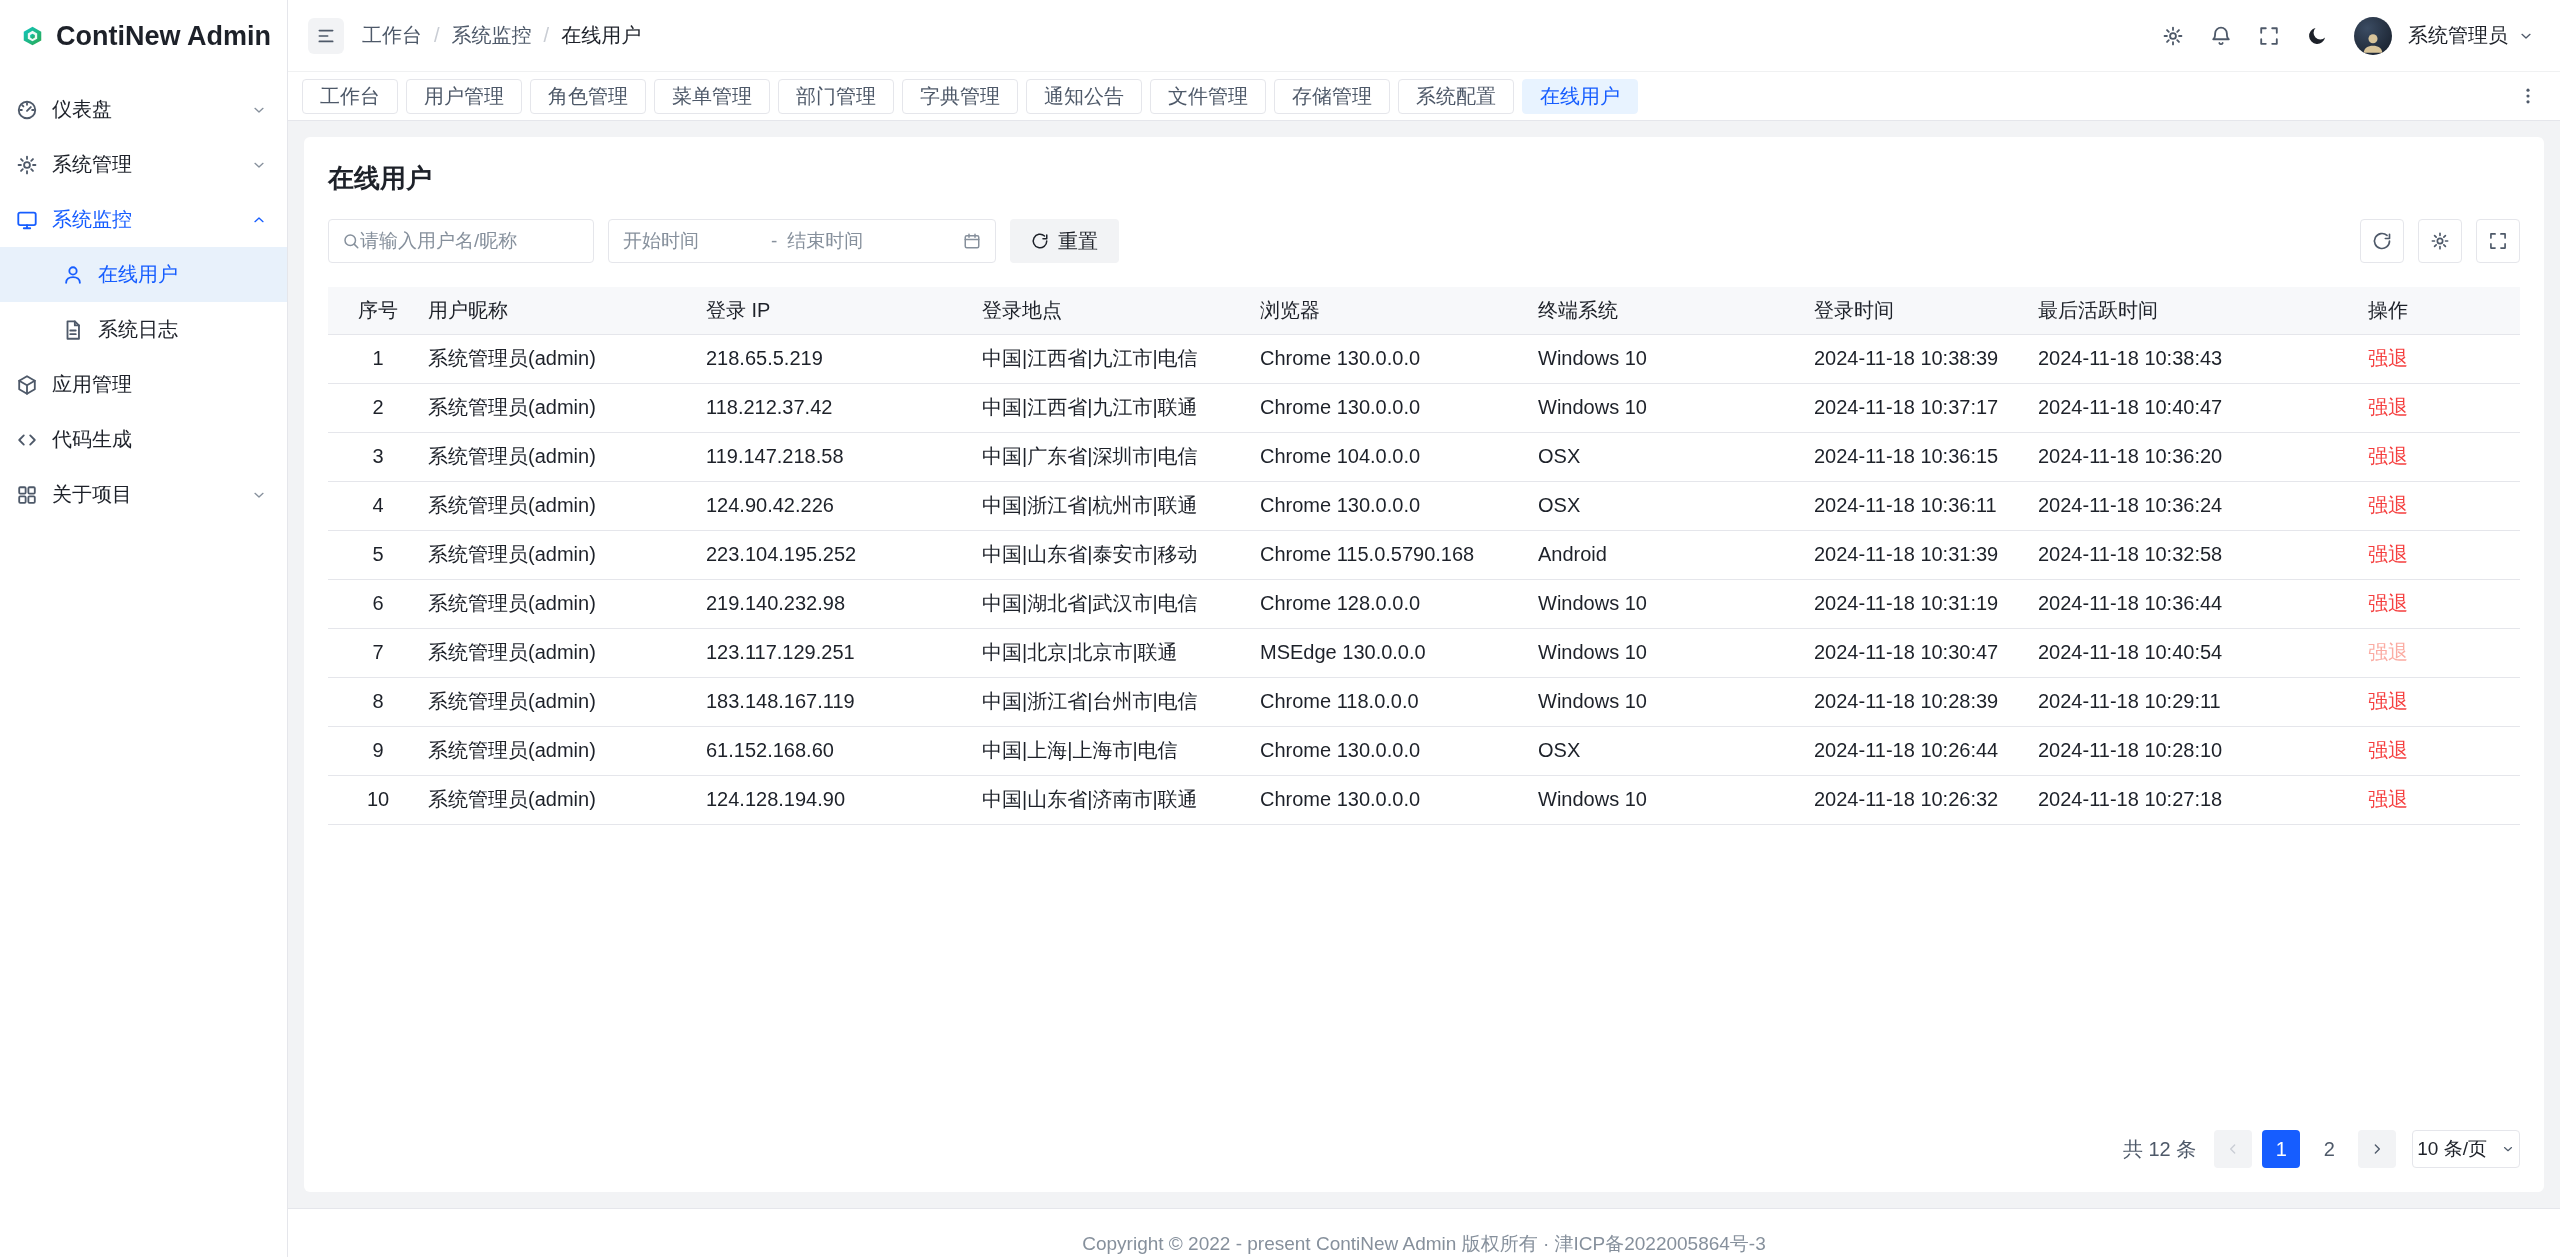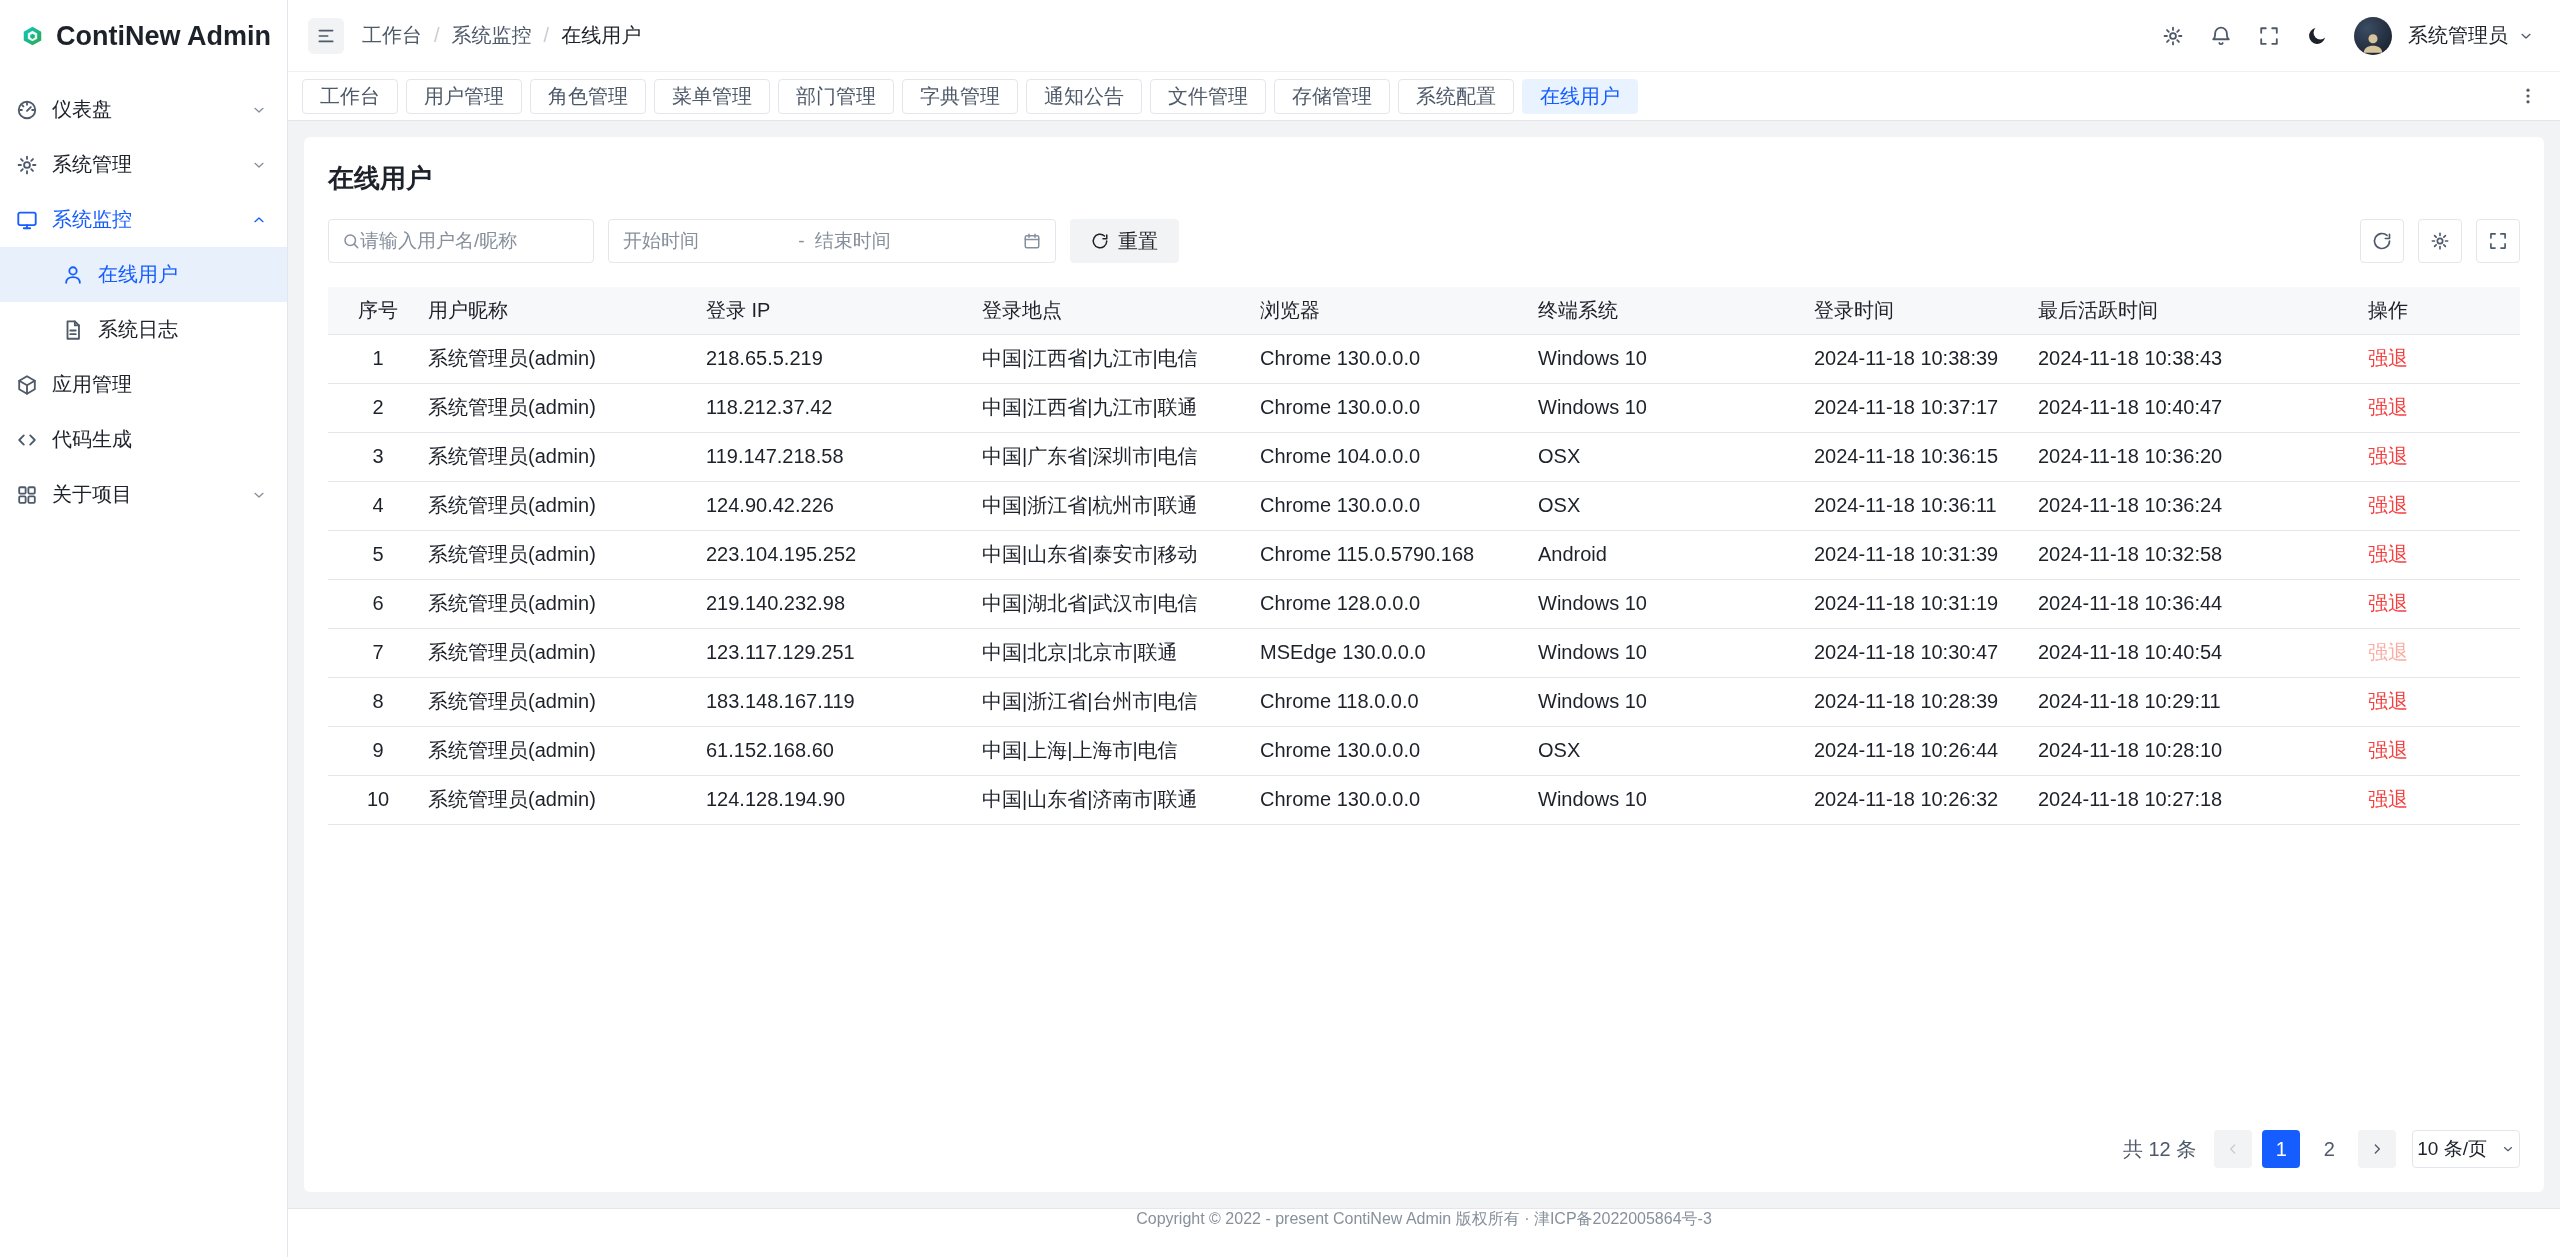--- a/index.html
+++ b/index.html
@@ -58,21 +58,21 @@
 
   
   .content { flex: 1; min-height: 0; padding: 16px; }
   .card { background: #fff; border-radius: 6px; height: 100%; padding: 24px; display: flex; flex-direction: column; }
   .page-title { font-size: 26px; font-weight: 600; line-height: 34px; margin-bottom: 24px; }
 
   .toolbar { display: flex; align-items: center; gap: 14px; margin-bottom: 24px; }
   .search-box { width: 266px; height: 44px; border: 1px solid #e5e6eb; border-radius: 4px; background: #fff; display: flex; align-items: center; padding: 0 13px; color: #86909c; }
   .search-box input { border: none; outline: none; flex: 1; min-width: 0; background: transparent; font-family: inherit; font-size: 19px; color: #1d2129; }
   .search-box input::placeholder { color: #86909c; }
-  .range-picker { width: 448px; height: 44px; border: 1px solid #e5e6eb; border-radius: 4px; background: #fff; display: flex; align-items: center; gap: 10px; padding: 0 14px; color: #86909c; font-size: 19px; cursor: pointer; }
+  .range-picker { width: 388px; height: 44px; border: 1px solid #e5e6eb; border-radius: 4px; background: #fff; display: flex; align-items: center; gap: 10px; padding: 0 14px; color: #86909c; font-size: 19px; cursor: pointer; }
   .range-picker .ph { flex: 1; white-space: nowrap; }
   .range-picker .ph.end { flex: 1.2; }
   .range-picker .sep { color: #86909c; }
   .range-picker .icon { color: #86909c; }
   .reset-btn { height: 44px; padding: 0 21px; border: none; border-radius: 4px; background: #f2f3f5; display: flex; align-items: center; gap: 9px; font-family: inherit; font-size: 20px; color: #1d2129; cursor: pointer; }
   .toolbar-spacer { flex: 1; }
   .tool-btn { width: 44px; height: 44px; border: 1px solid #e5e6eb; border-radius: 4px; background: #fff; display: flex; align-items: center; justify-content: center; color: #4e5969; cursor: pointer; }
 
   
   .data-table { width: 100%; border-collapse: collapse; table-layout: fixed; }
@@ -89,21 +89,21 @@
   .pg-total { margin-right: 8px; }
   .page-btn { min-width: 38px; height: 38px; border: none; border-radius: 4px; display: inline-flex; align-items: center; justify-content: center; font-family: inherit; font-size: 20px; cursor: pointer; background: #f2f3f5; color: #4e5969; }
   .page-btn.prev { color: #c9cdd4; }
   .page-btn.page { background: transparent; color: #4e5969; }
   .page-btn.page.active { background: #165dff; color: #fff; }
   #pages { display: inline-flex; gap: 10px; }
   .page-size-select { height: 38px; border: 1px solid #e5e6eb; border-radius: 4px; background: #fff; display: inline-flex; align-items: center; gap: 14px; padding: 0 4px; font-size: 19px; color: #1d2129; cursor: pointer; margin-left: 6px; white-space: nowrap; }
   .page-size-select .icon { color: #4e5969; }
 
   
-  .footer { height: 49px; flex-shrink: 0; background: #fff; border-top: 1px solid #e5e6eb; display: flex; align-items: flex-start; justify-content: center; font-size: 16px; color: #86909c; }
+  .footer { height: 49px; flex-shrink: 0; background: #fff; border-top: 1px solid #e5e6eb; display: flex; align-items: flex-end; justify-content: center; font-size: 19px; color: #86909c; }
 </style>
 </head>
 <body>
 
 <div class="app">
 
   <aside class="sidebar">
     <div class="logo-row">
       <span class="logo-mark">
         <svg viewBox="0 0 36 36">

